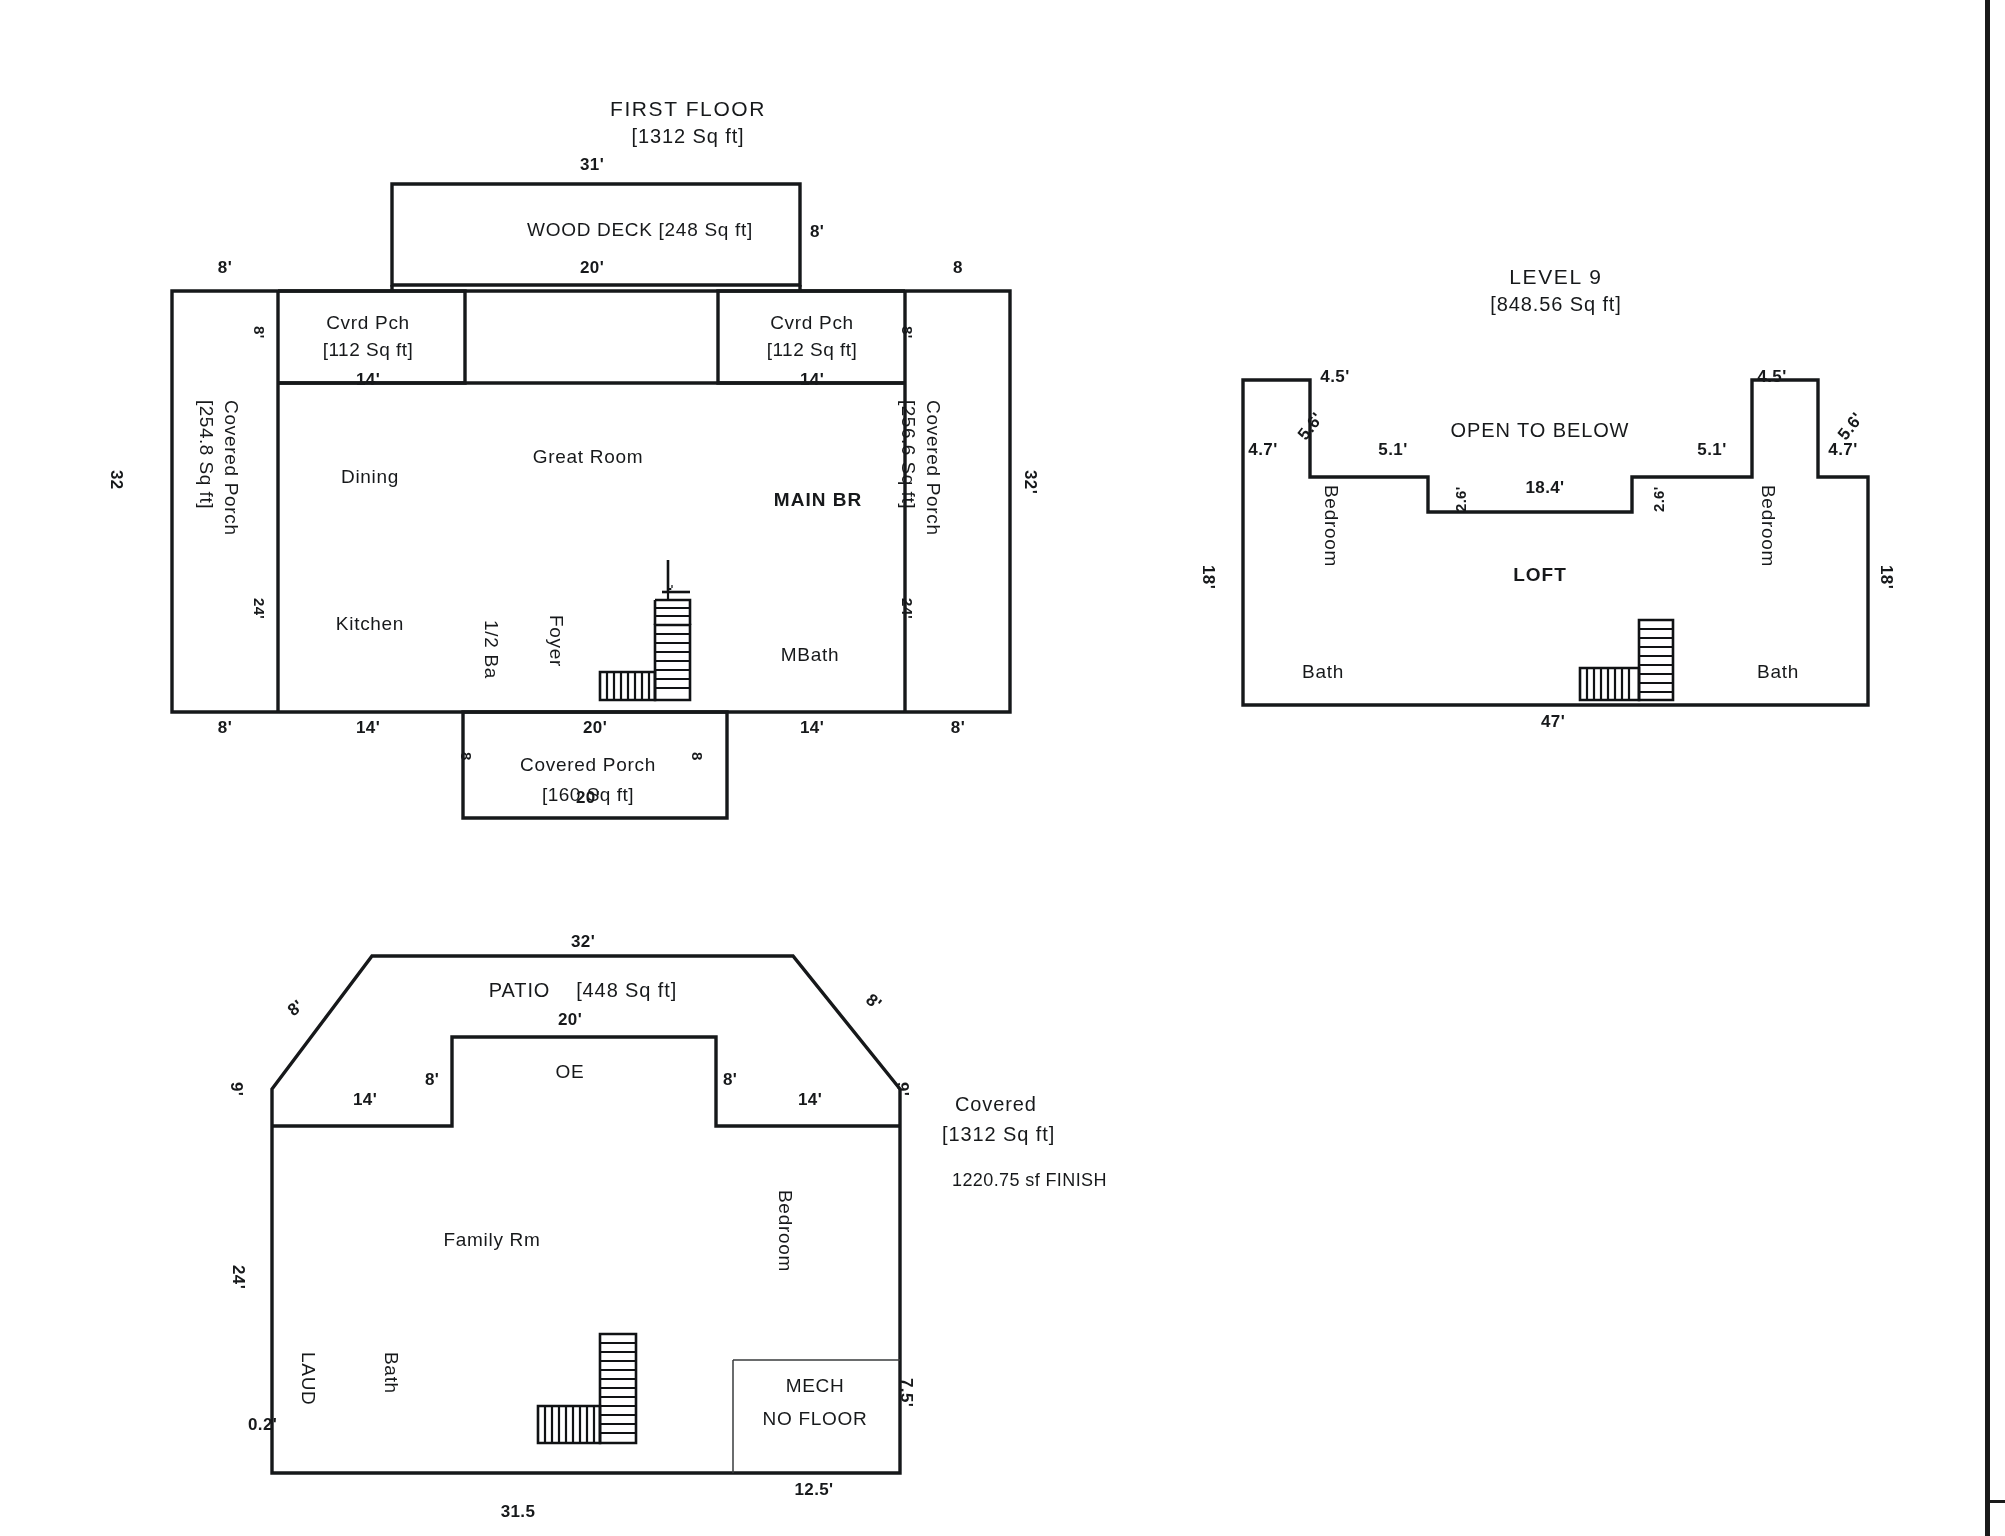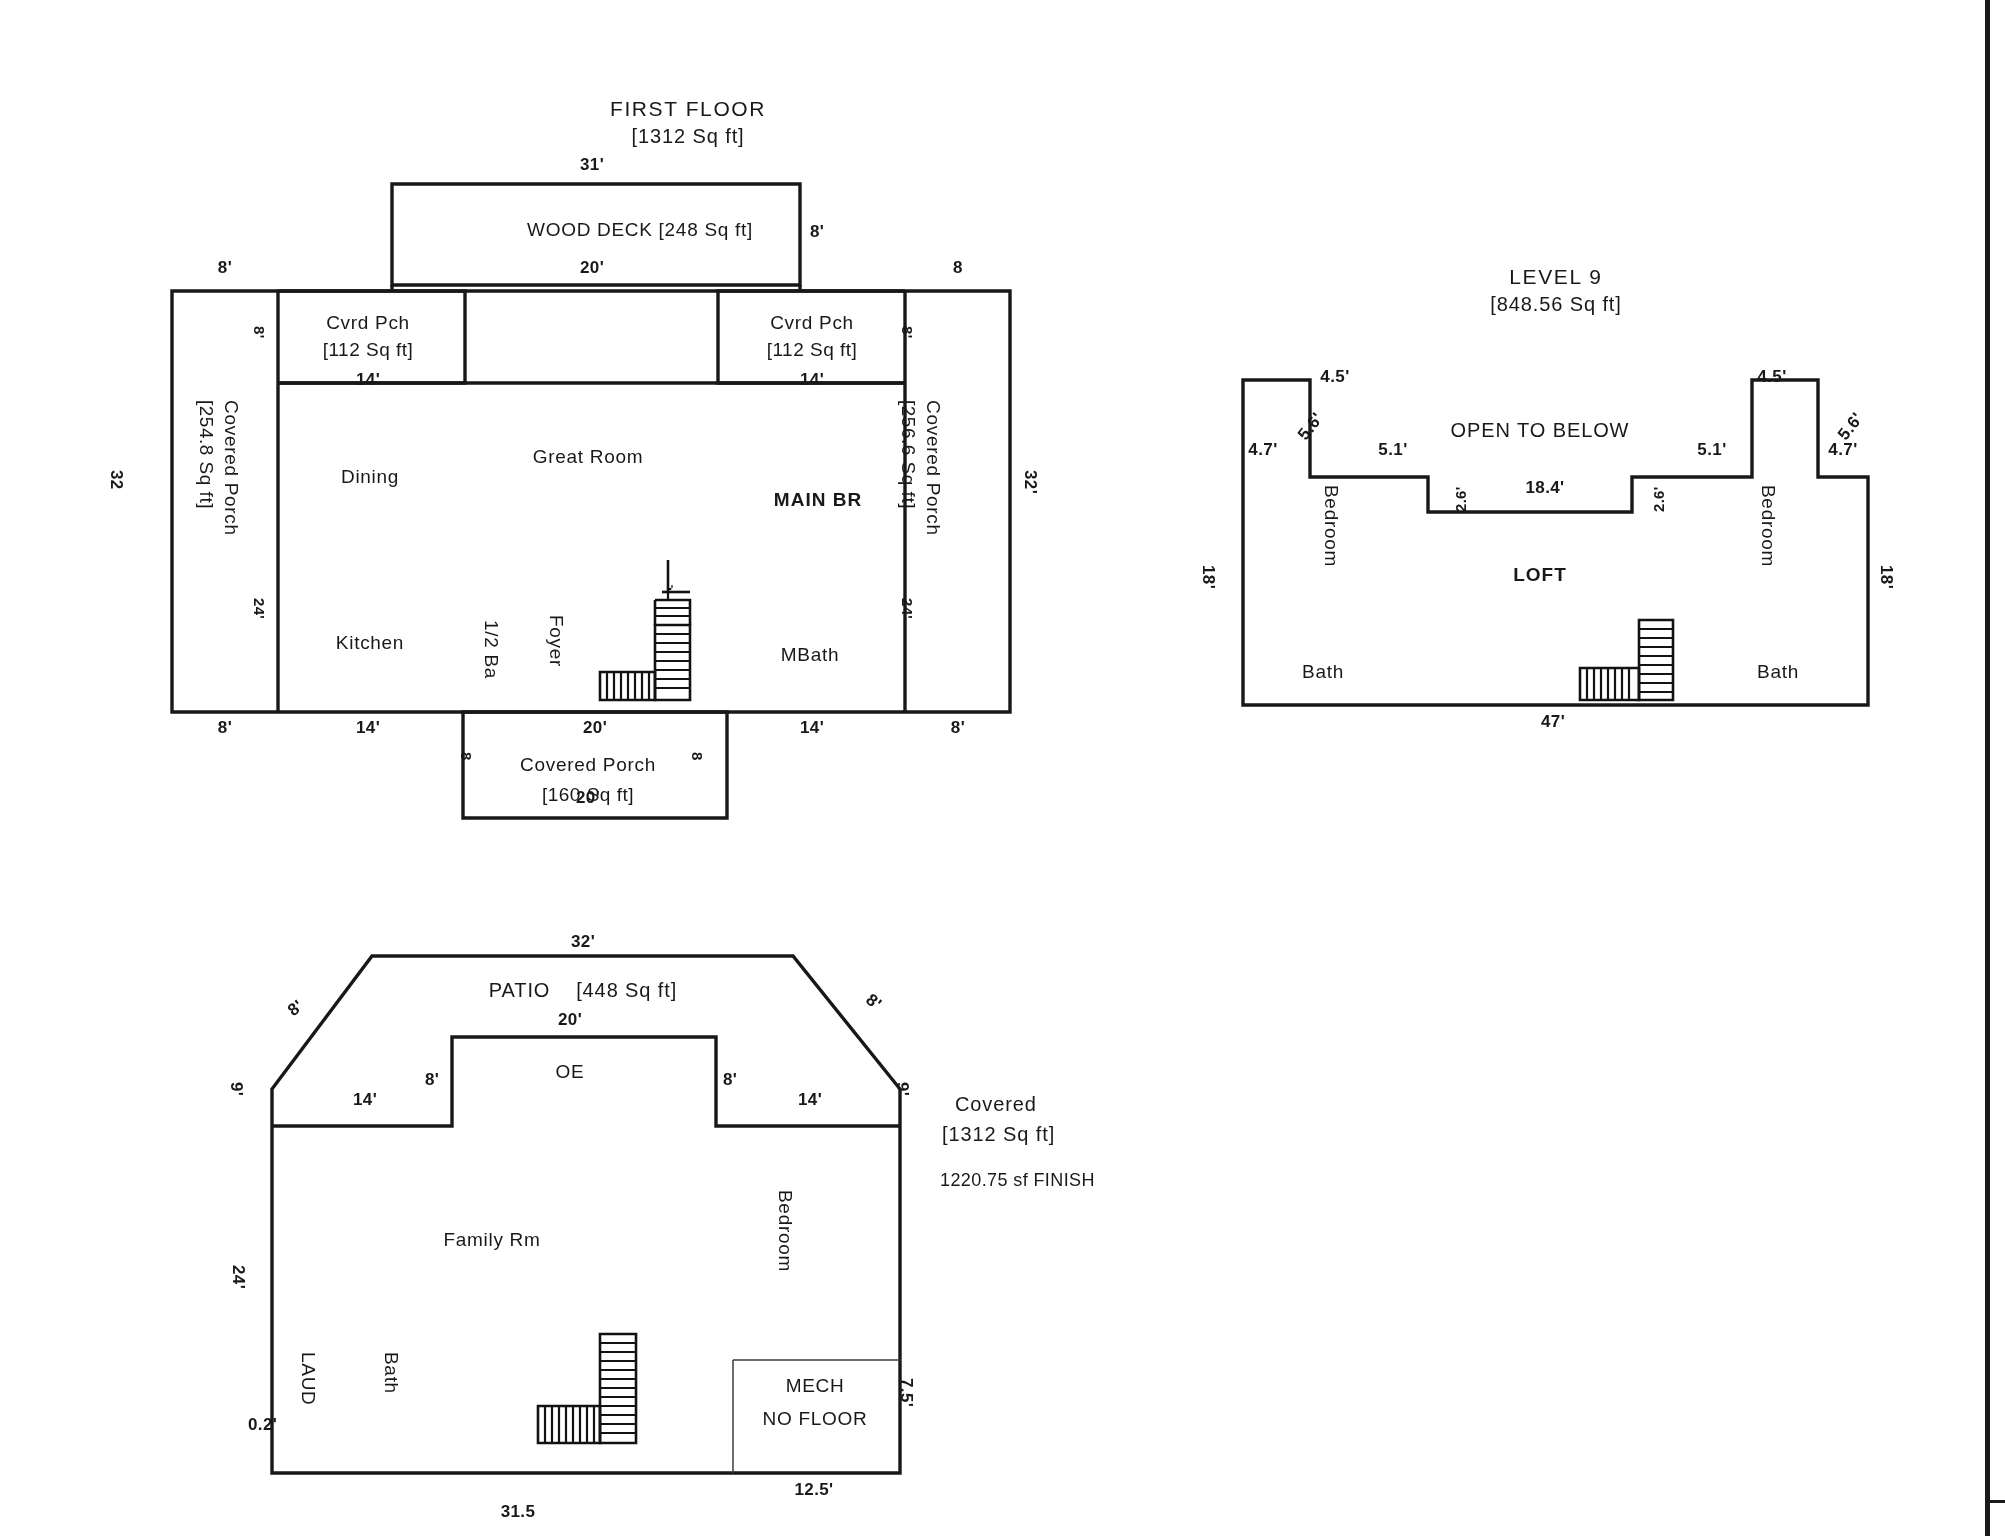--- a/index.html
+++ b/index.html
@@ -61,21 +61,21 @@
     font-family: "Liberation Sans", sans-serif;
   }
   .lbl.c { transform: translateX(-50%); text-align: center; }
   .t-title  { font-size: 21px; letter-spacing: 1.6px; }
   .t-sub    { font-size: 20px; letter-spacing: 0.9px; }
   .t-room   { font-size: 19px; letter-spacing: 0.7px; }
   .t-roomb  { font-size: 19px; font-weight: bold; letter-spacing: 1px; }
   .t-area   { font-size: 19px; letter-spacing: 0.5px; }
   .t-dim    { font-size: 17px; font-weight: bold; letter-spacing: 0.4px; }
   .t-dims   { font-size: 15px; font-weight: bold; letter-spacing: 0.3px; }
-  .t-note   { font-size: 18px; letter-spacing: 0.4px; }
+  .t-note   { font-size: 18px; letter-spacing: 0.4px; margin-left: 12px; }
 
   .rot-cw   { transform: rotate(90deg); transform-origin: 0 0; }
   .rot-ccw  { transform: rotate(-90deg); transform-origin: 0 0; }
   .rot-d1   { transform: rotate(-38deg); transform-origin: 0 0; }
   .rot-d2   { transform: rotate(38deg); transform-origin: 0 0; }
   .rot-d3   { transform: rotate(-52deg); transform-origin: 0 0; }
 </style>
 </head>
 <body>
 
@@ -178,21 +178,21 @@
   <div class="lbl t-dims rot-cw" style="left:268px; top:598px;">24'</div>
 
   <div class="lbl t-room rot-cw" style="left:945px; top:400px;">Covered Porch</div>
   <div class="lbl t-area rot-cw" style="left:920px; top:400px;">[256.6 Sq ft]</div>
   <div class="lbl t-dims rot-cw" style="left:916px; top:598px;">24'</div>
 
   <div class="lbl t-dim rot-cw" style="left:126px; top:470px;">32</div>
   <div class="lbl t-dim rot-cw" style="left:1040px; top:470px;">32'</div>
 
   <div class="lbl t-room c" style="left:370px; top:465px;">Dining</div>
-  <div class="lbl t-room c" style="left:370px; top:631px;">Kitchen</div>
+  <div class="lbl t-room c" style="left:370px; top:612px;">Kitchen</div>
   <div class="lbl t-room c" style="left:588px; top:445px;">Great Room</div>
   <div class="lbl t-room rot-cw" style="left:503px; top:620px;">1/2 Ba</div>
   <div class="lbl t-room rot-cw" style="left:568px; top:615px;">Foyer</div>
   <div class="lbl t-roomb c" style="left:818px; top:480px;margin-top:8px;">MAIN BR</div>
   <div class="lbl t-room c" style="left:810px; top:643px;">MBath</div>
 
   <div class="lbl t-dim c" style="left:225px; top:718px;">8'</div>
   <div class="lbl t-dim c" style="left:368px; top:718px;">14'</div>
   <div class="lbl t-dim c" style="left:595px; top:718px;">20'</div>
   <div class="lbl t-dim c" style="left:812px; top:718px;">14'</div>

